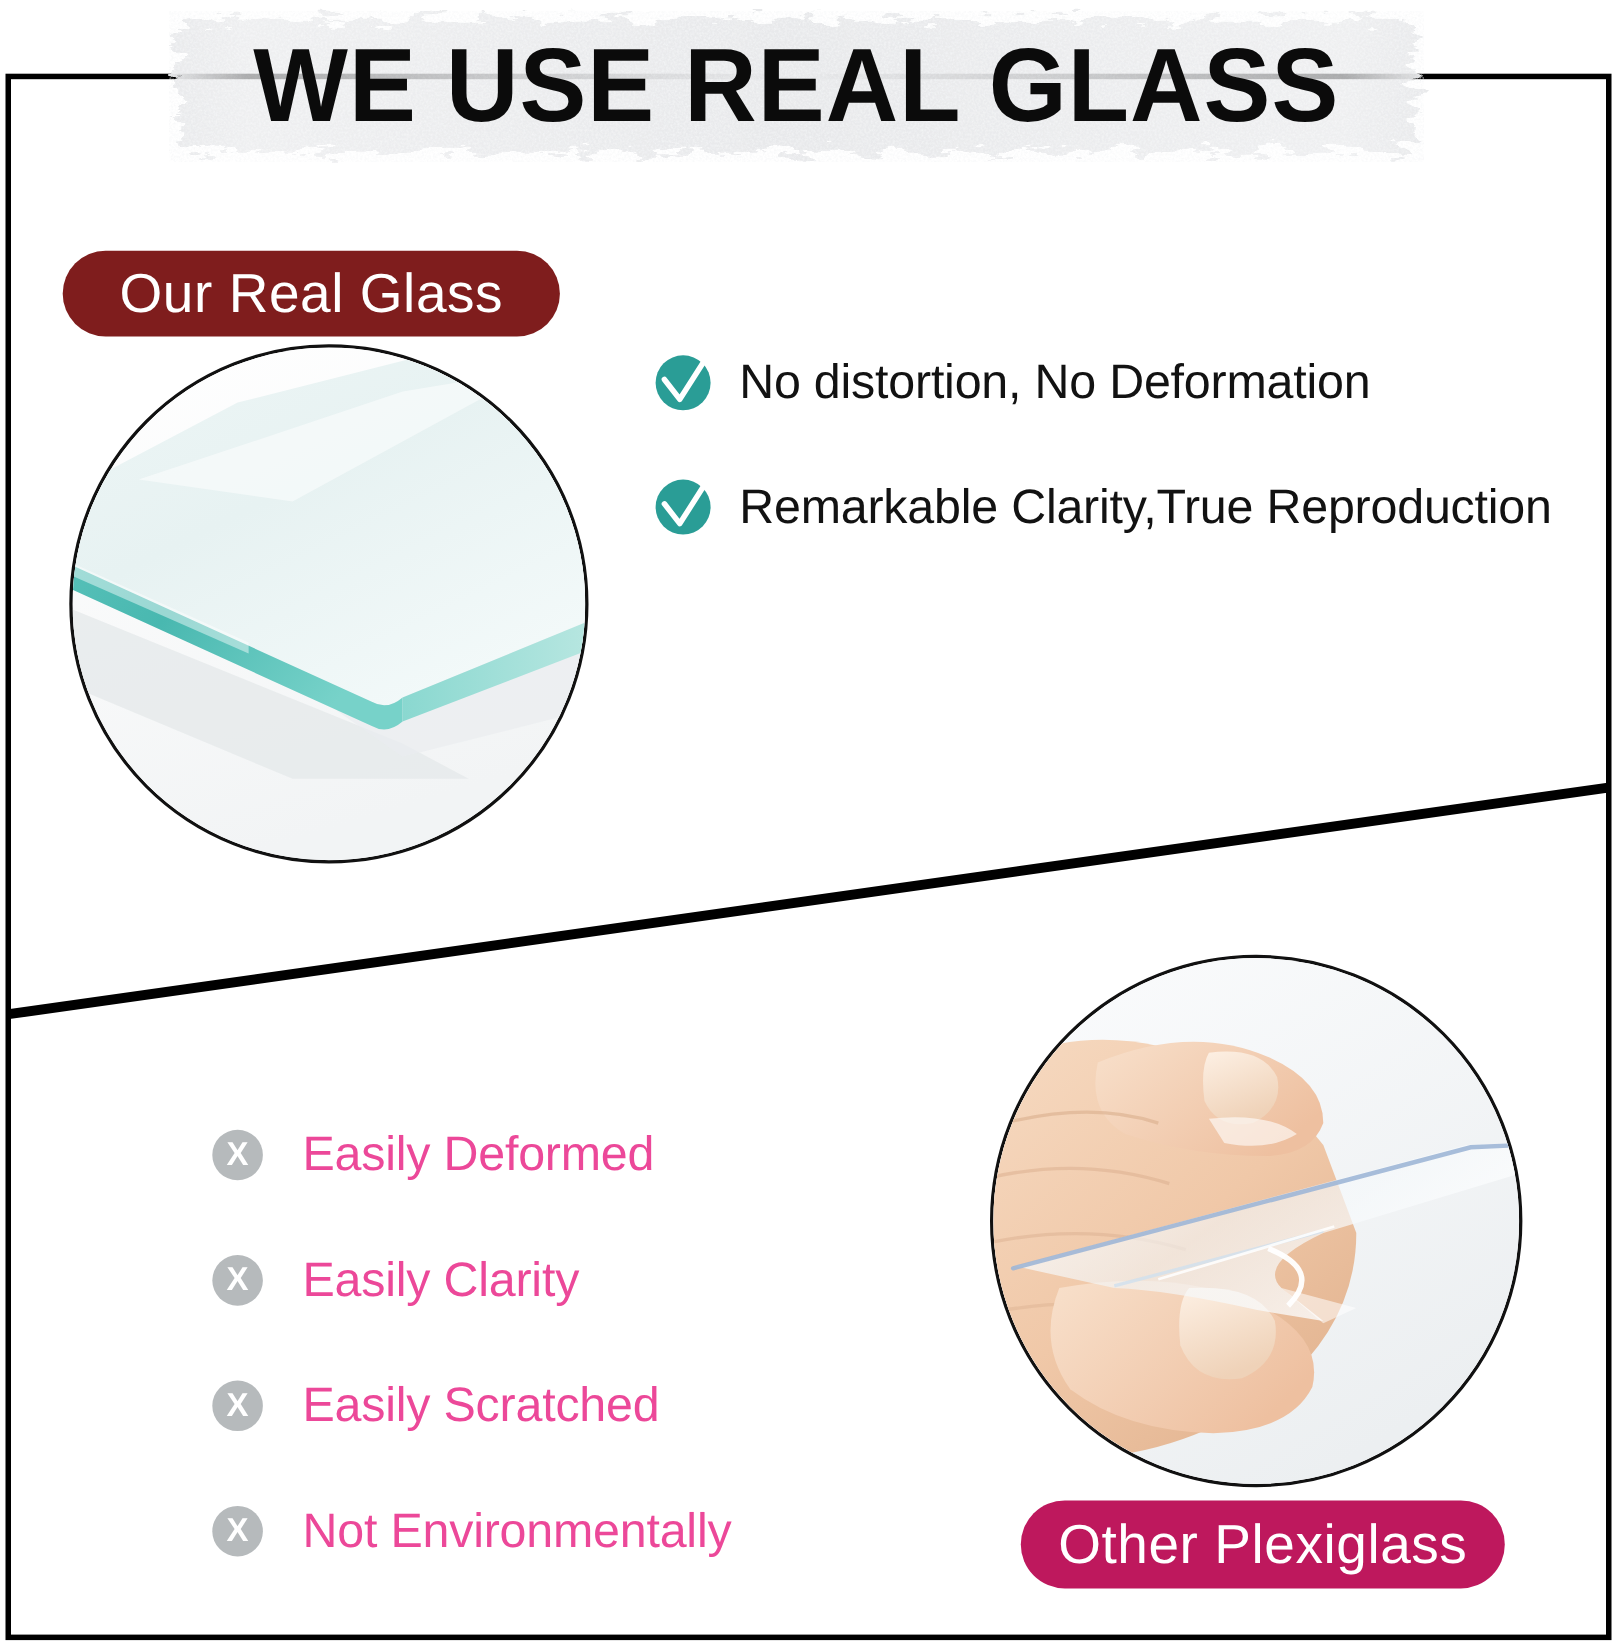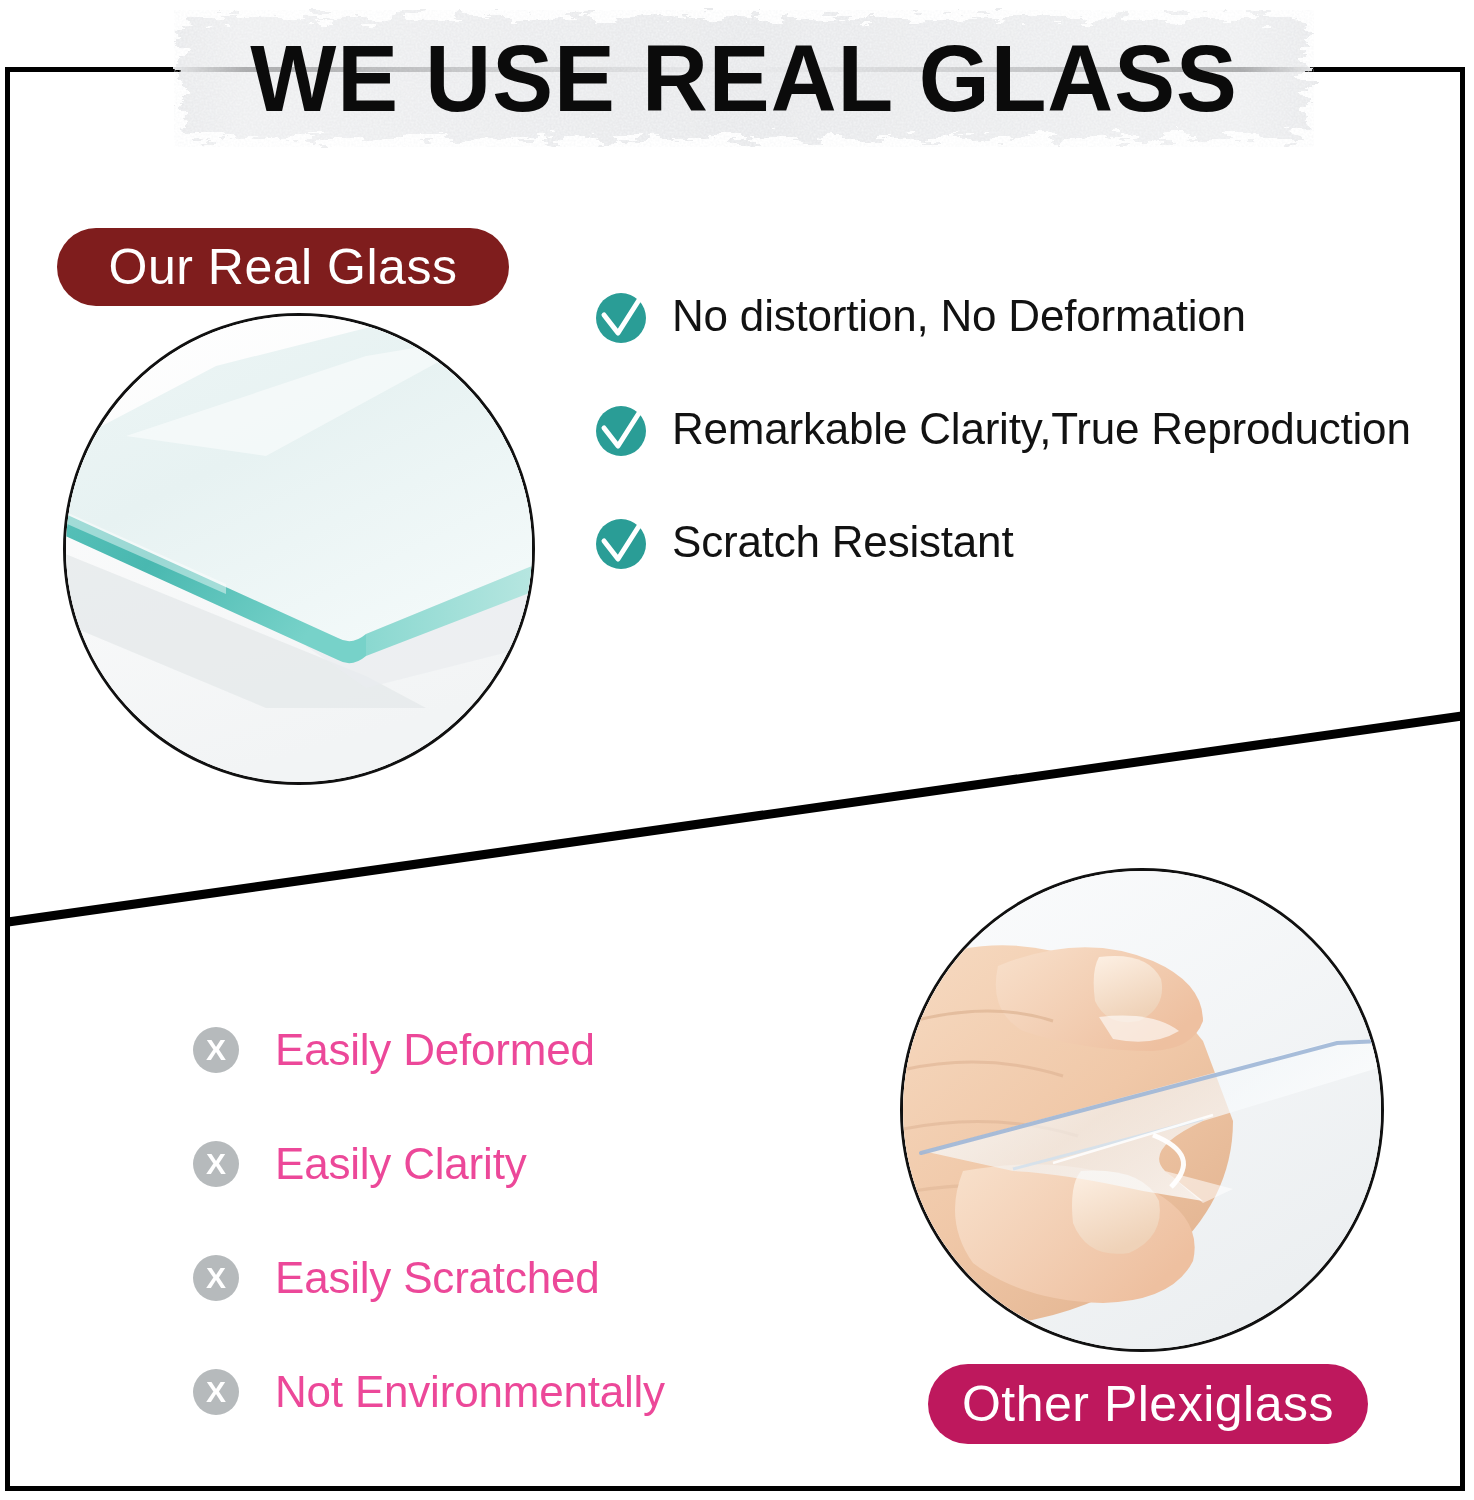--- a/index.html
+++ b/index.html
@@ -33,21 +33,21 @@
     position: absolute;
     left: 0; top: 0;
     width: 1474px; height: 1500px;
     z-index: 2;
     pointer-events: none;
   }
 
   
   .title-band {
     position: absolute;
-    left: 164px;
+    left: 144px;
     top: 6px;
     width: 1160px;
     height: 145px;
     z-index: 3;
   }
   .title-band .brush {
     position: absolute;
     inset: 0;
     width: 100%;
     height: 100%;
@@ -128,21 +128,21 @@
   .pros {
     position: absolute;
     left: 594px;
     top: 291px;
     z-index: 6;
   }
   .pro-row {
     position: relative;
     height: 113px;
     display: flex;
-    align-items: flex-start;
+    align-items: center;
   }
   .check-icon {
     position: relative;
     width: 54px;
     height: 54px;
     flex: 0 0 54px;
     margin-right: 24px;
   }
   .check-icon svg { display: block; width: 54px; height: 54px; overflow: visible; }
   .pro-label {
@@ -288,29 +288,20 @@
   <div class="pro-row">
     <span class="check-icon">
       <svg viewBox="0 0 54 54">
         <circle cx="27" cy="27" r="25" fill="#2a9d96"></circle>
         <path d="M 10 24 L 24 42 L 52 -2" fill="none" stroke="#ffffff" stroke-width="5" stroke-linecap="round" stroke-linejoin="round"></path>
       </svg>
     </span>
     <span class="pro-label">Remarkable Clarity,True Reproduction</span>
   </div>
 
-  <div class="pro-row">
-    <span class="check-icon">
-      <svg viewBox="0 0 54 54">
-        <circle cx="27" cy="27" r="25" fill="#2a9d96"></circle>
-        <path d="M 10 24 L 24 42 L 52 -2" fill="none" stroke="#ffffff" stroke-width="5" stroke-linecap="round" stroke-linejoin="round"></path>
-      </svg>
-    </span>
-    <span class="pro-label">Scratch Resistant</span>
-  </div>
 
 
 </div>
 
 <div class="cons">
 
   <div class="con-row">
     <span class="x-icon">
       <span>X</span>
     </span>

